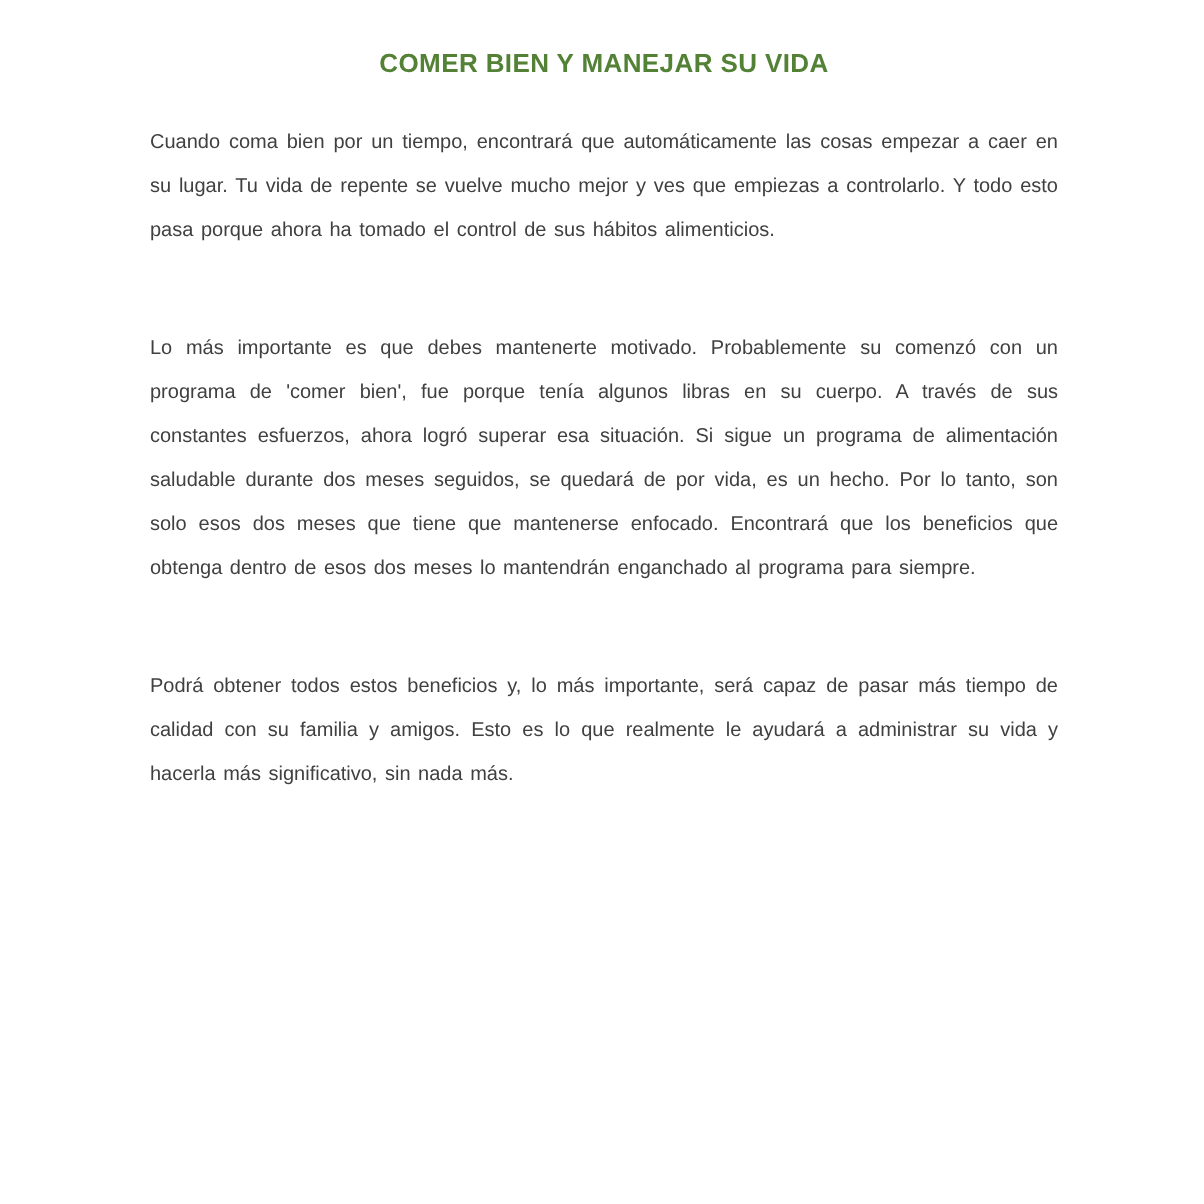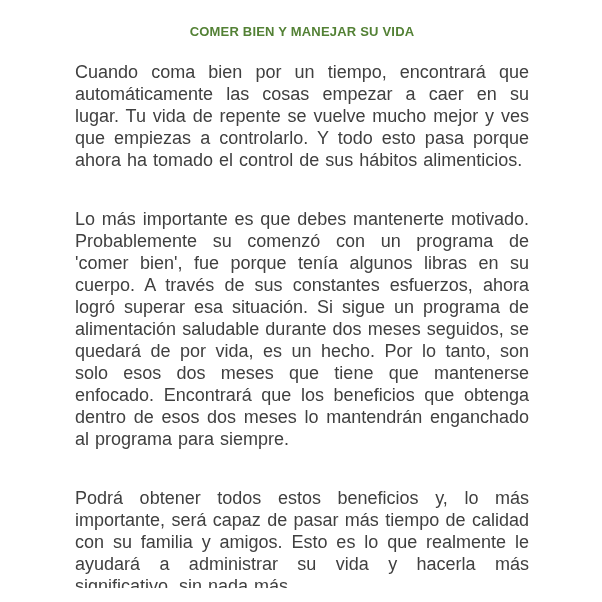--- a/index.html
+++ b/index.html
@@ -24,21 +24,21 @@
   }
   .doc-title {
     text-align: center;
     font-size: 13px;
     font-weight: bold;
     color: #538135;
     letter-spacing: 0.2px;
     margin: 0 0 22px 0;
   }
   .doc-paragraph {
-    font-size: 18px;
+    font-size: 10px;
     line-height: 22px;
     color: #404040;
     text-align: justify;
     word-spacing: 1px;
     margin: 0 0 37px 0;
   }
   .doc-paragraph:last-child {
     margin-bottom: 0;
   }
 </style>

